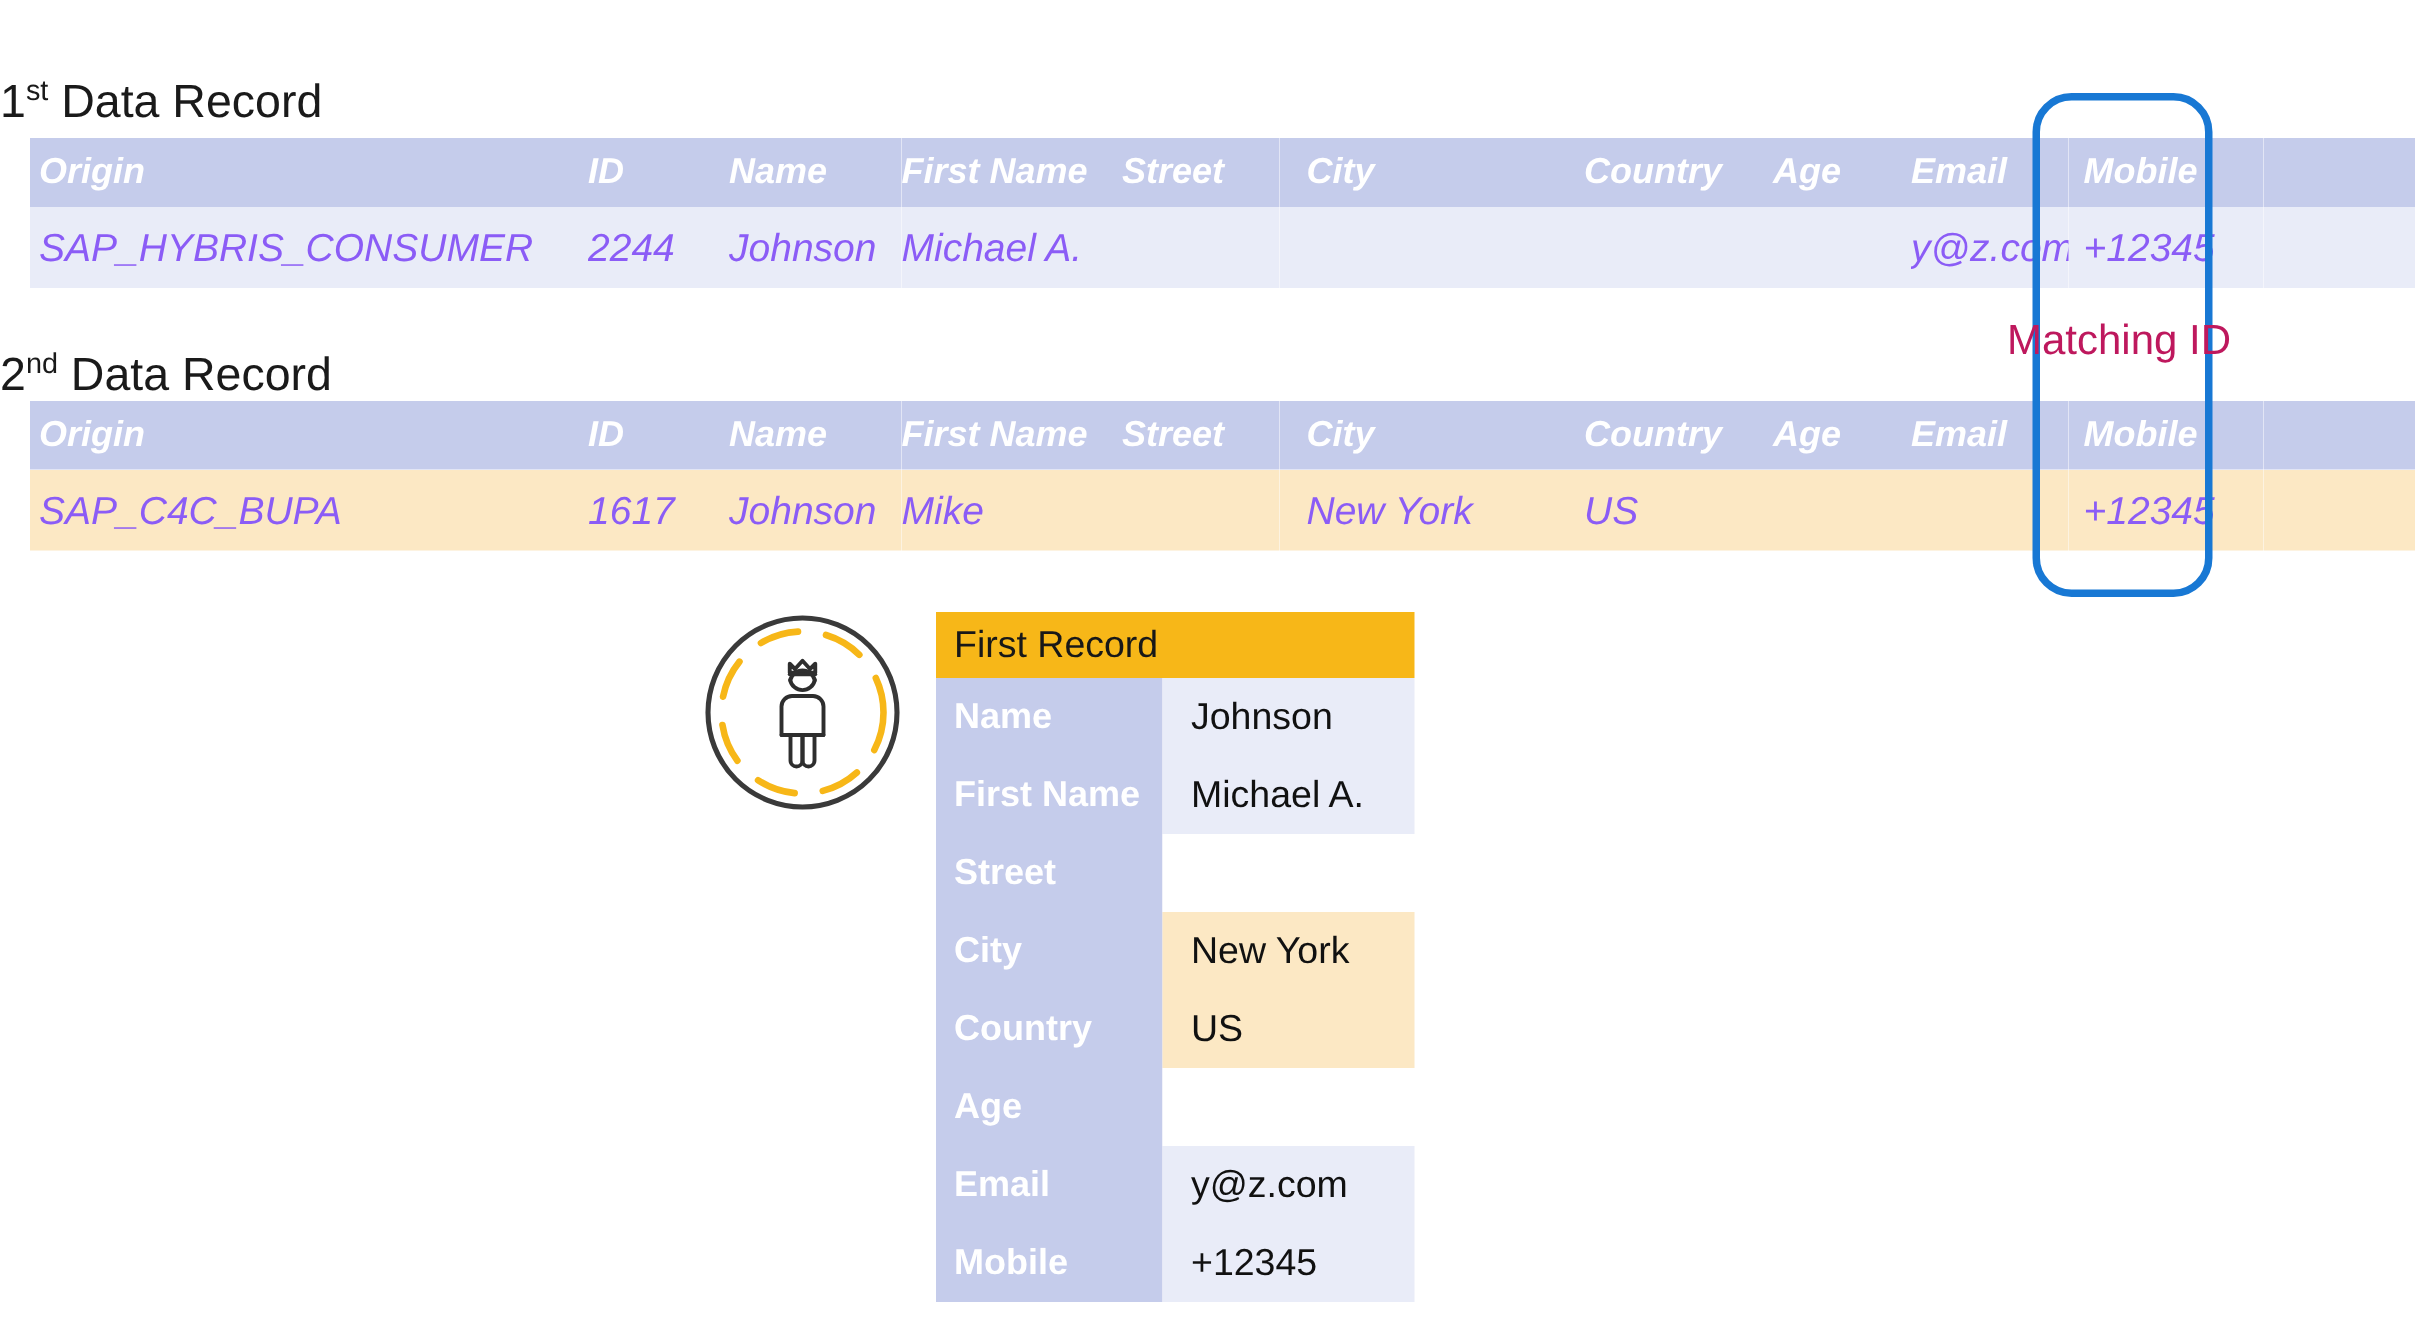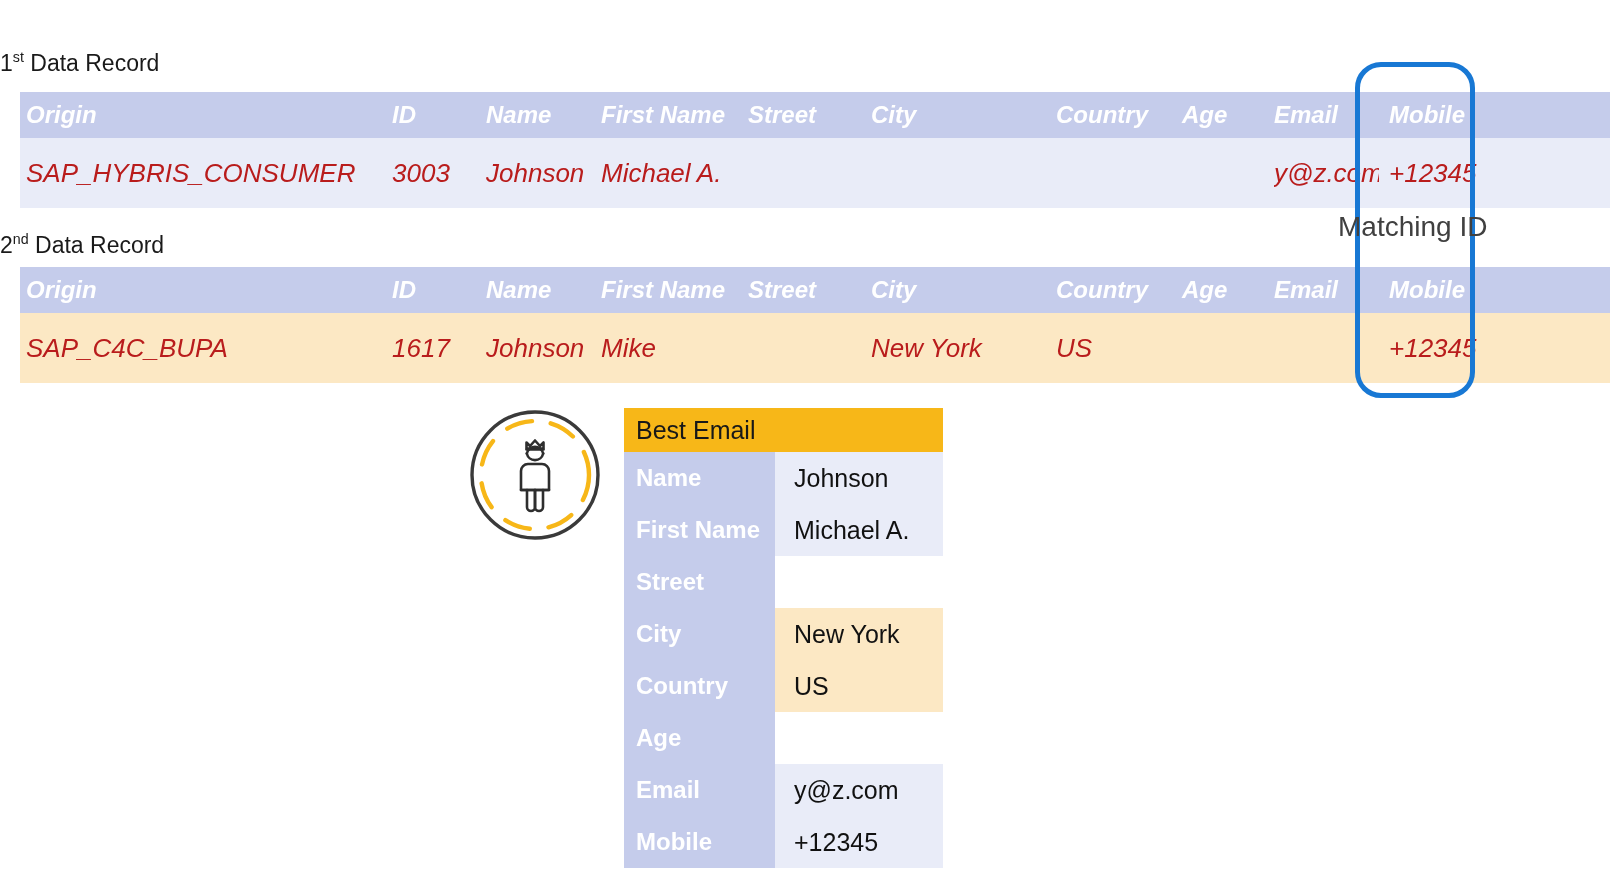--- a/index.html
+++ b/index.html
@@ -12,21 +12,21 @@
     height: 894px;
     position: relative;
     overflow: hidden;
     font-family: "Liberation Sans", sans-serif;
     color: #111111;
   }
 
   
   .caption {
     position: absolute;
-    font-size: 23px;
+    font-size: 31px;
     line-height: 1;
     color: #1a1a1a;
     white-space: nowrap;
   }
   .caption sup {
     font-size: 0.62em;
     vertical-align: super;
     line-height: 0;
   }
 
@@ -49,24 +49,24 @@
     font-style: italic;
   }
   .record-table thead th {
     height: 46px;
     background: #c5cceb;
     color: #ffffff;
     font-size: 24px;
     font-weight: bold;
   }
   .record-table tbody td {
-    height: 70px;
+    height: 54px;
     font-size: 26px;
     font-weight: normal;
-    color: #b91c1c;
+    color: #8b5cf6;
   }
   .rowtint-blue tbody td { background: #e9ecf8; }
   .rowtint-peach tbody td { background: #fce8c4; }
 
   
   .c-origin { width: 366px; padding-left: 6px !important; }
   .c-id     { width: 94px;  }
   .c-name   { width: 115px; }
   .c-first  { width: 147px; }
   .c-street { width: 105px; }
@@ -98,21 +98,21 @@
     border-radius: 26px;
     box-sizing: border-box;
     background: transparent;
     pointer-events: none;
   }
   .match-label {
     position: absolute;
     left: 1338px;
     top: 211px;
     font-size: 28px;
-    color: #404040;
+    color: #be185d;
     white-space: nowrap;
   }
 
   
   .king-badge {
     position: absolute;
     left: 468px;
     top: 408px;
     width: 134px;
     height: 134px;
@@ -183,21 +183,21 @@
       <th class="c-country">Country</th>
       <th class="c-age">Age</th>
       <th class="c-email">Email</th>
       <th class="c-mobile">Mobile</th>
       <th class="c-tail"></th>
     </tr>
   </thead>
   <tbody>
     <tr>
       <td class="c-origin">SAP_HYBRIS_CONSUMER</td>
-      <td class="c-id">3003</td>
+      <td class="c-id">2244</td>
       <td class="c-name">Johnson</td>
       <td class="c-first">Michael A.</td>
       <td class="c-street"></td>
       <td class="c-city"></td>
       <td class="c-country"></td>
       <td class="c-age"></td>
       <td class="c-email">y@z.com</td>
       <td class="c-mobile">+12345</td>
       <td class="c-tail"></td>
     </tr>
@@ -255,21 +255,21 @@
       <path d="M58.8 45.5 a8.4 8.4 0 0 1 16.4 0"></path>
       <path d="M60 56 h14 a7 7 0 0 1 7 7 v19 h-28 v-19 a7 7 0 0 1 7 -7 Z"></path>
       <path d="M53 82 h28"></path>
       <path d="M59 82 v17 a4 4 0 0 0 8 0 v-17"></path>
       <path d="M67 82 v17 a4 4 0 0 0 8 0 v-17"></path>
     </g>
   </svg>
 </div>
 
 <div class="best-panel">
-  <div class="best-head">Best Email</div>
+  <div class="best-head">First Record</div>
   <div class="best-body">
     <div class="best-label">Name</div>
     <div class="best-value src-blue">Johnson</div>
 
     <div class="best-label">First Name</div>
     <div class="best-value src-blue">Michael A.</div>
 
     <div class="best-label">Street</div>
     <div class="best-value src-none"></div>
 

